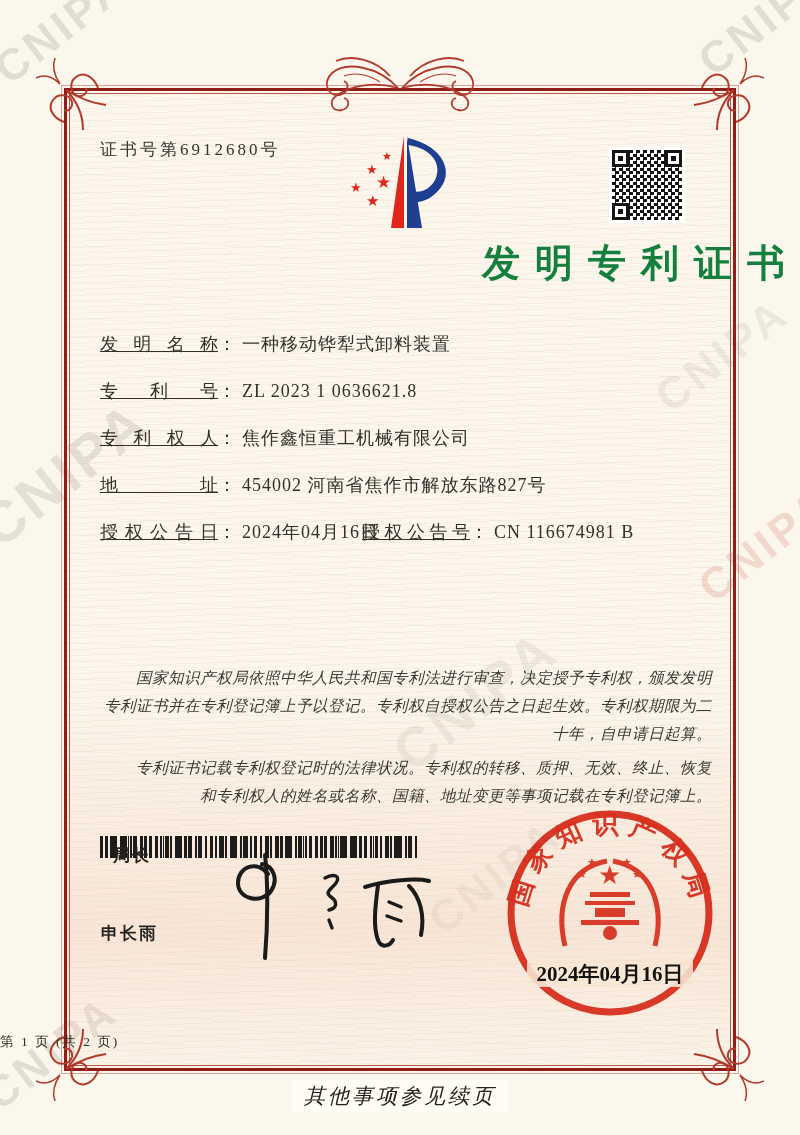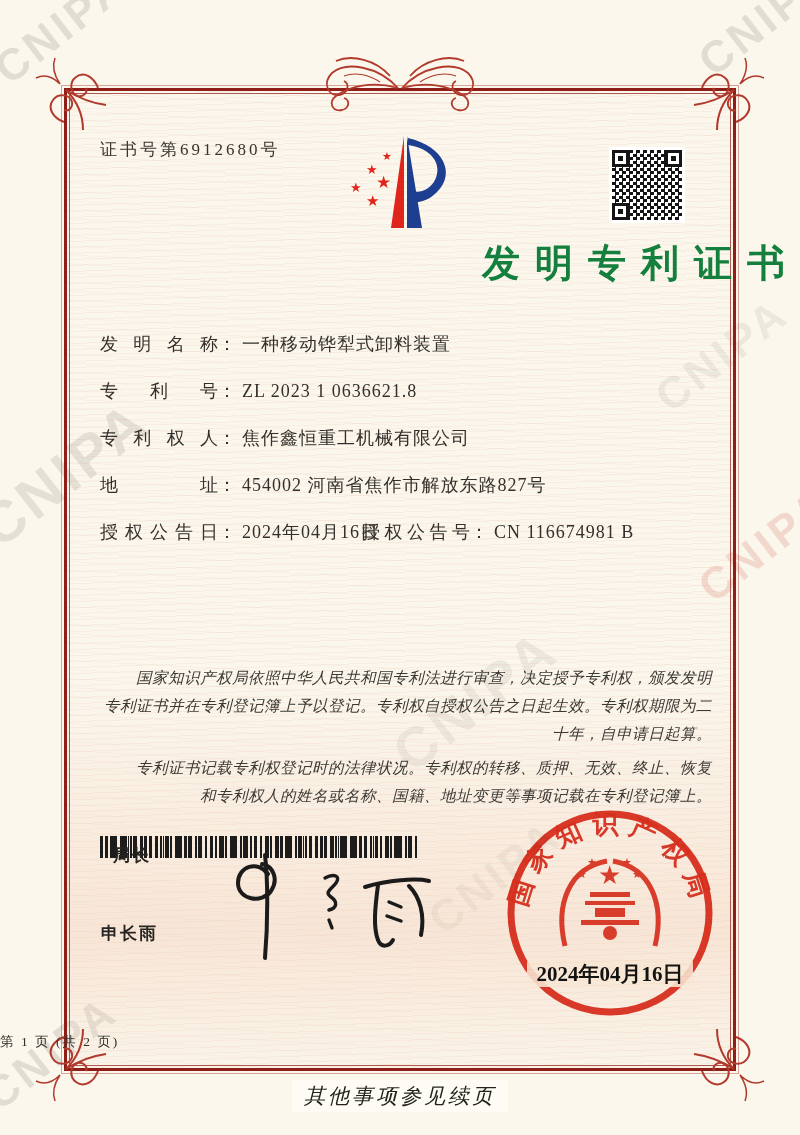--- a/index.html
+++ b/index.html
@@ -36,21 +36,21 @@
   .finder{position:absolute;width:17px;height:17px;border:3px solid #151515;background:#fff;box-sizing:border-box;}
   .finder::after{content:'';position:absolute;left:3px;top:3px;width:5px;height:5px;background:#151515;}
   .f-tl{left:0;top:0}.f-tr{right:0;top:0}.f-bl{left:0;bottom:0}
 
   .title{position:absolute;left:0;top:238px;width:800px;text-align:right;
          font-size:38px;font-weight:bold;color:#15803d;letter-spacing:15px;text-indent:15px;}
 
   
   .fields{position:absolute;left:100px;top:332px;width:616px;}
   .frow{position:relative;height:27px;margin-bottom:20px;font-size:18px;color:#33302b;white-space:nowrap;}
-  .flabel{display:inline-block;width:118px;text-align:justify;text-align-last:justify;vertical-align:top;}
+  .flabel{display:inline-block;width:118px;text-align:justify;text-align-last:justify;vertical-align:top;text-decoration:underline;}
   .fcolon{display:inline-block;margin-right:6px;}
   .fvalue{letter-spacing:1px;}
   .g2{position:absolute;left:262px;top:0;}
 
   
   .paras{position:absolute;left:94px;top:664px;width:618px;color:#3b3934;
          font-size:15.5px;line-height:1.8;font-style:italic;letter-spacing:.5px;}
   .paras p{margin:0 0 6px 0;text-indent:2em;text-align:right;}
 
   

